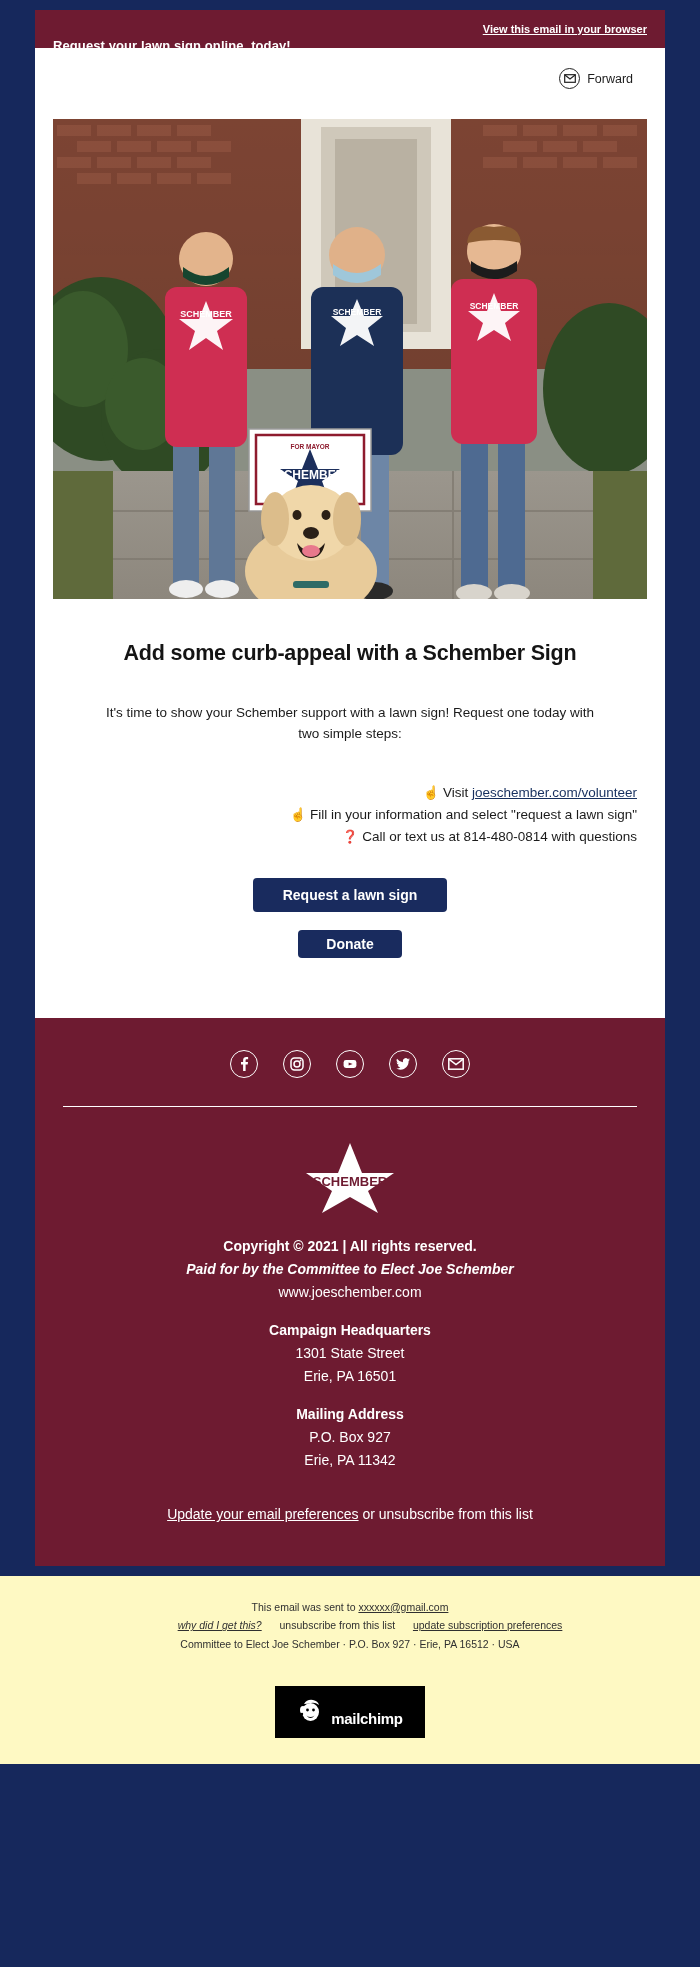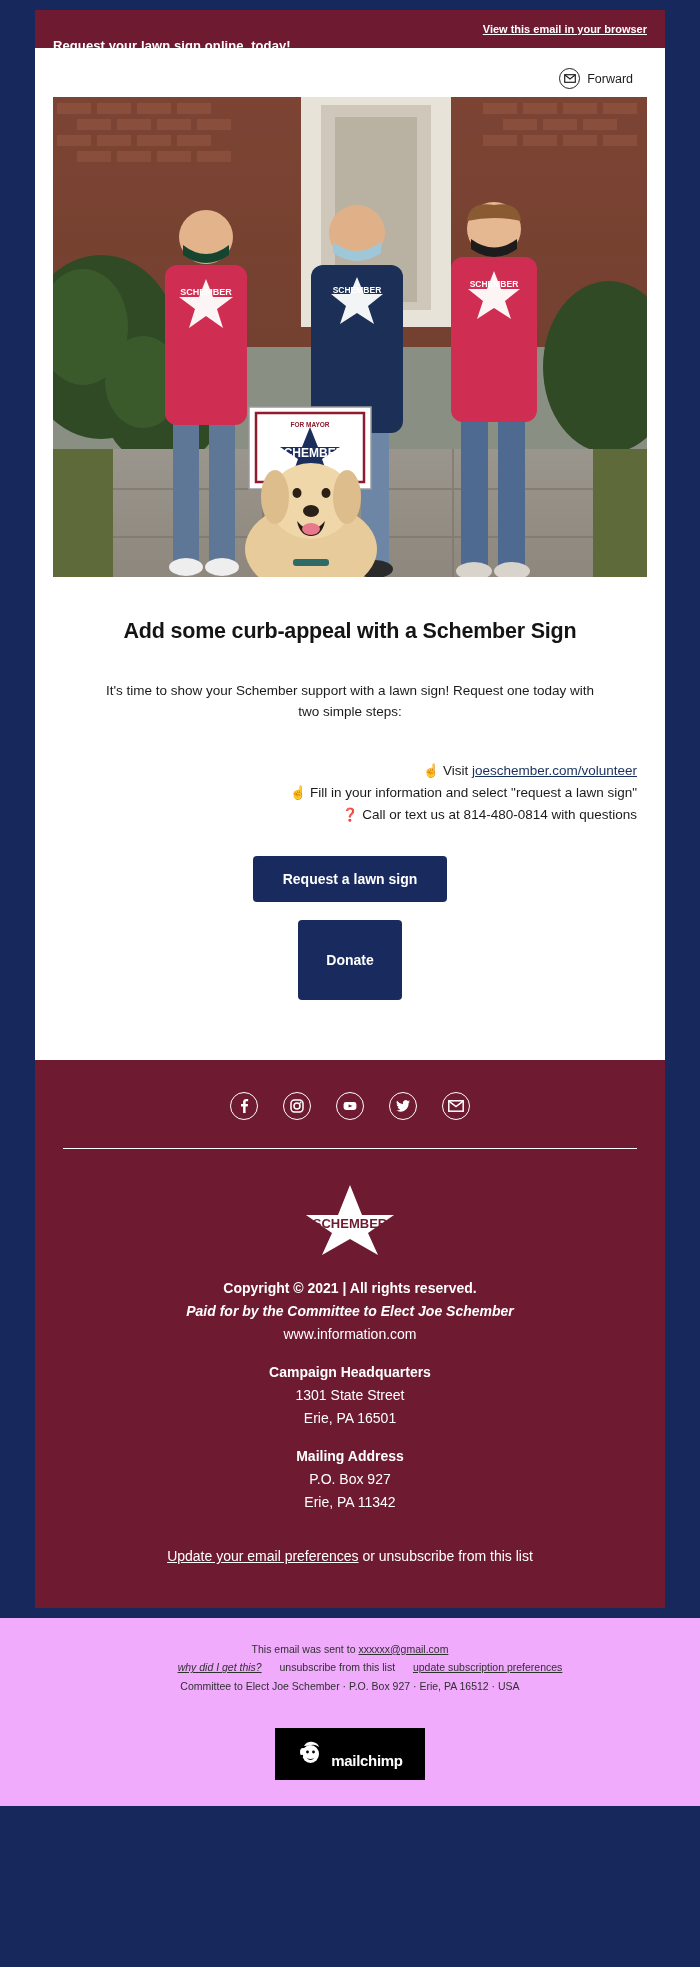--- a/index.html
+++ b/index.html
@@ -43,21 +43,21 @@
     cursor: pointer;
   }
 
   
   .card { background: #ffffff; padding: 0; }
 
   .forward-row {
     display: flex;
     justify-content: flex-end;
     align-items: center;
-    padding: 20px 32px 8px 0;
+    padding: 20px 32px 30px 0;
     gap: 7px;
     border-radius: 18px;
   }
   .circle-icon {
     width: 21px; height: 21px;
     border-radius: 50%;
     border: 1.4px solid #222222;
     display: flex; align-items: center; justify-content: center;
   }
   .forward-label { font-size: 12.5px; color: #1d1d1d; }
@@ -109,22 +109,22 @@
     display: inline-block;
     background: #192b5e;
     color: #ffffff;
     font-size: 14px;
     font-weight: bold;
     border: none;
     border-radius: 4px;
     cursor: pointer;
     font-family: "Liberation Sans", sans-serif;
   }
-  .btn-primary { padding: 15px 30px; }
-  .btn-secondary { padding: 32px 28px; margin-top: 18px; }
+  .btn-primary { padding: 9px 30px; }
+  .btn-secondary { padding: 6px 28px; margin-top: 18px; }
   .card-bottom-pad { height: 60px; }
 
   
   .footer {
     background: #6e1b31;
     padding: 32px 0 40px;
     text-align: center;
   }
   .social-row {
     display: flex;
@@ -155,21 +155,21 @@
   .footer-line.normal { font-weight: normal; }
   .footer-gap { height: 16px; }
   .footer-link {
     color: #ffffff;
     text-decoration: underline;
     cursor: pointer;
   }
 
   
   .outer-foot {
-    background: #f0abfc;
+    background: #fef9c3;
     margin-top: 10px;
     padding: 22px 0 26px;
     text-align: center;
   }
   .mc-line {
     font-size: 10.5px;
     color: #303030;
     line-height: 1.75;
     font-weight: normal;
   }
@@ -419,21 +419,21 @@
 
     <div class="logo-wrap">
       <svg width="100" height="74" viewBox="0 0 100 74">
         <polygon points="50,2 62,32 94,32 68,50 78,72 50,56 22,72 32,50 6,32 38,32" fill="#ffffff"></polygon>
         <text x="50" y="45" font-family="Liberation Sans, sans-serif" font-size="13" font-weight="bold" fill="#6e1b31" text-anchor="middle">SCHEMBER</text>
       </svg>
     </div>
 
     <div class="footer-line">Copyright © 2021 | All rights reserved.</div>
     <div class="footer-line italic">Paid for by the Committee to Elect Joe Schember</div>
-    <div class="footer-line normal">www.information.com</div>
+    <div class="footer-line normal">www.joeschember.com</div>
 
     <div class="footer-gap"></div>
 
     <div class="footer-line">Campaign Headquarters</div>
     <div class="footer-line normal">1301 State Street</div>
     <div class="footer-line normal">Erie, PA 16501</div>
 
     <div class="footer-gap"></div>
 
     <div class="footer-line">Mailing Address</div>

